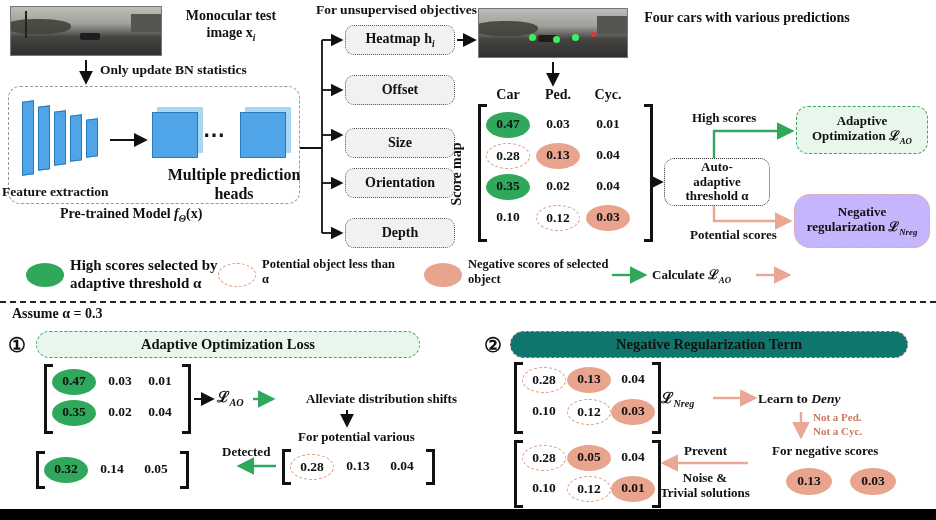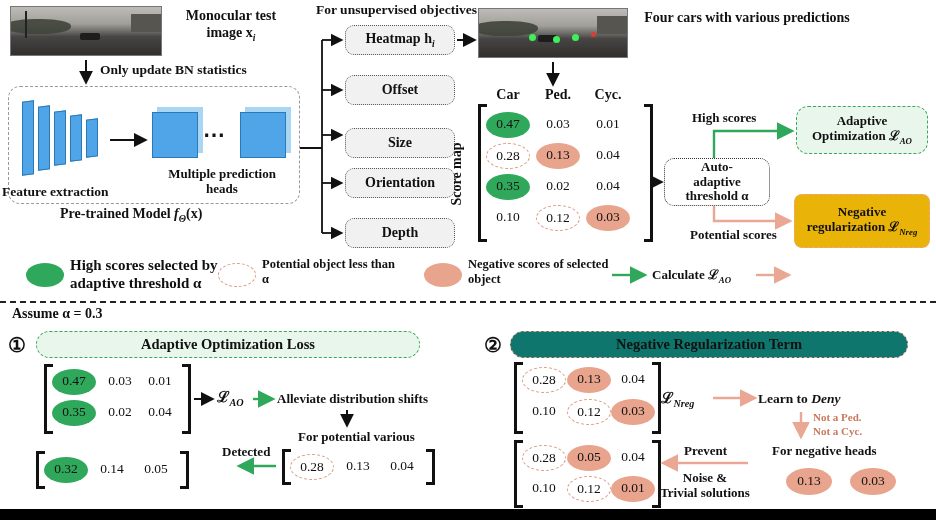--- a/index.html
+++ b/index.html
@@ -12,25 +12,25 @@
   .lbl { position: absolute; font-weight: 700; line-height: 1.18; }
   .ctr { text-align: center; }
   sub { font-size: 0.68em; font-style: italic; }
   .it { font-style: italic; }
   .box { position: absolute; display: flex; align-items: center; justify-content: center; font-weight: 700; }
   .tx { display: block; text-align: center; line-height: 1.15; }
   .head-box { width: 110px; height: 30px; background: #f1f1f1; border: 1.7px dotted #555; border-radius: 9px; font-size: 14px; }
   .model-box { border: 1.7px dashed #999; border-radius: 12px; }
   .thresh-box { border: 1.8px dotted #333; border-radius: 10px; font-size: 13px; padding: 3px 13px; background:#fff; }
   .green-box { background: #e9f6ec; border: 1.8px dashed #3aa75c; border-radius: 12px; font-size: 13px; padding: 2px 5px; }
-  .pink-box  { background: #eab308; border: 1.8px dashed #eaa794; border-radius: 8px; font-size: 13px; padding: 2px 5px; }
+  .pink-box  { background: #c4b5fd; border: 1.8px dashed #eaa794; border-radius: 16px; font-size: 13px; padding: 2px 5px; }
   .panel-h { position: absolute; height: 27px; display: flex; align-items: center; justify-content: center; font-weight: 700; font-size: 14.5px; border-radius: 14px; }
   .ph-green { background: #e9f6ec; border: 1.8px dashed #3aa75c; }
   .ph-pink  { background: #0f766e; border: 1.8px dashed #eaa794; }
-  .cell { position: absolute; width: 44px; height: 26px; line-height: 24px; text-align: center; font-weight: 400; font-size: 13.5px; border-radius: 50%; }
+  .cell { position: absolute; width: 44px; height: 26px; line-height: 24px; text-align: center; font-weight: 700; font-size: 13.5px; border-radius: 50%; }
   .high { background: #2fa85c; }
   .potential { background: #fff; border: 1.7px dashed #dd9a7f; }
   .negative { background: #e9a48e; }
   .plain { background: none; border-radius: 0; }
   .bk { position: absolute; width: 9px; }
   .bk.l { border-left: 3px solid #111; border-top: 3px solid #111; border-bottom: 3px solid #111; }
   .bk.r { border-right: 3px solid #111; border-top: 3px solid #111; border-bottom: 3px solid #111; }
   .scene { position: absolute; overflow: hidden; border: 1px solid #777;
     background: linear-gradient(180deg,#bdbcb8 0%,#a19f99 35%,#6f6e6a 50%,#474543 62%,#302f2d 100%); }
   .trees { position:absolute; left:-4%; top:24%; width:44%; height:32%; background:#3f443a; border-radius:45%; opacity:.9; }
@@ -68,21 +68,21 @@
   <div class="feat" style="left:22px;top:101px;height:74px;"></div>
   <div class="feat" style="left:38px;top:106px;height:64px;"></div>
   <div class="feat" style="left:54px;top:111px;height:54px;"></div>
   <div class="feat" style="left:70px;top:115px;height:46px;"></div>
   <div class="feat" style="left:86px;top:119px;height:38px;"></div>
 
   <div class="sq" style="left:152px;top:112px;"></div>
   <div class="lbl" style="left:203px;top:122px;font-size:22px;">⋯</div>
   <div class="sq" style="left:240px;top:112px;"></div>
   <div class="lbl" style="left:2px;top:184px;width:130px;font-size:13.5px;">Feature extraction</div>
-  <div class="lbl ctr" style="left:152px;top:166px;width:140px;font-size:13px;">Multiple prediction heads</div>
+  <div class="lbl ctr" style="left:164px;top:166px;width:140px;font-size:16px;">Multiple prediction heads</div>
   <div class="lbl" style="left:60px;top:206px;width:220px;font-size:14px;">
     <span>Pre-trained Model </span><span class="it">f</span><sub>Θ</sub><span>(x)</span>
   </div>
 
   <div class="lbl" style="left:316px;top:2px;width:230px;font-size:13.5px;">For unsupervised objectives</div>
 
   <div class="box head-box" style="left:345px;top:25px;">
     <span class="tx"><span>Heatmap h</span><sub>i</sub></span>
   </div>
   <div class="box head-box" style="left:345px;top:75px;">
@@ -173,21 +173,21 @@
   <div class="cell high" style="left:52px;top:369px;">0.47</div>
   <div class="cell plain" style="left:98px;top:369px;">0.03</div>
   <div class="cell plain" style="left:138px;top:369px;">0.01</div>
   <div class="cell high" style="left:52px;top:400px;">0.35</div>
   <div class="cell plain" style="left:98px;top:400px;">0.02</div>
   <div class="cell plain" style="left:138px;top:400px;">0.04</div>
 
   <div class="lbl" style="left:217px;top:389px;font-size:15px;">
     <span>ℒ</span><sub>AO</sub>
   </div>
-  <div class="lbl" style="left:277px;top:391px;width:180px;font-size:13px;">Alleviate distribution shifts</div>
+  <div class="lbl" style="left:277px;top:391px;width:180px;font-size:13px;text-align:right;">Alleviate distribution shifts</div>
   <div class="lbl" style="left:298px;top:429px;width:140px;font-size:13px;">For potential various</div>
 
   <div class="bk l" style="left:282px;top:449px;height:36px;"></div>
   <div class="bk r" style="left:426px;top:449px;height:36px;"></div>
   <div class="cell potential" style="left:290px;top:454px;">0.28</div>
   <div class="cell plain" style="left:336px;top:454px;">0.13</div>
   <div class="cell plain" style="left:380px;top:454px;">0.04</div>
 
   <div class="lbl" style="left:222px;top:444px;font-size:13px;">Detected</div>
 
@@ -212,21 +212,21 @@
   <div class="cell negative" style="left:611px;top:399px;">0.03</div>
 
   <div class="lbl" style="left:661px;top:390px;font-size:15px;">
     <span>ℒ</span><sub>Nreg</sub>
   </div>
   <div class="lbl" style="left:758px;top:391px;width:130px;font-size:13.5px;">
     <span>Learn to </span><span class="it">Deny</span>
   </div>
   <div class="small-pink" style="left:813px;top:411px;">Not a Ped.</div>
   <div class="small-pink" style="left:813px;top:425px;">Not a Cyc.</div>
-  <div class="lbl" style="left:772px;top:443px;width:150px;font-size:13px;">For negative heads</div>
+  <div class="lbl" style="left:772px;top:443px;width:150px;font-size:13px;">For negative scores</div>
 
   <div class="cell negative" style="left:786px;top:468px;width:46px;height:27px;line-height:26px;">0.13</div>
   <div class="cell negative" style="left:850px;top:468px;width:46px;height:27px;line-height:26px;">0.03</div>
 
   <div class="bk l" style="left:514px;top:440px;height:68px;"></div>
   <div class="bk r" style="left:652px;top:440px;height:68px;"></div>
   <div class="cell potential" style="left:522px;top:445px;">0.28</div>
   <div class="cell negative" style="left:567px;top:445px;">0.05</div>
   <div class="cell plain" style="left:611px;top:445px;">0.04</div>
   <div class="cell plain" style="left:522px;top:476px;">0.10</div>

